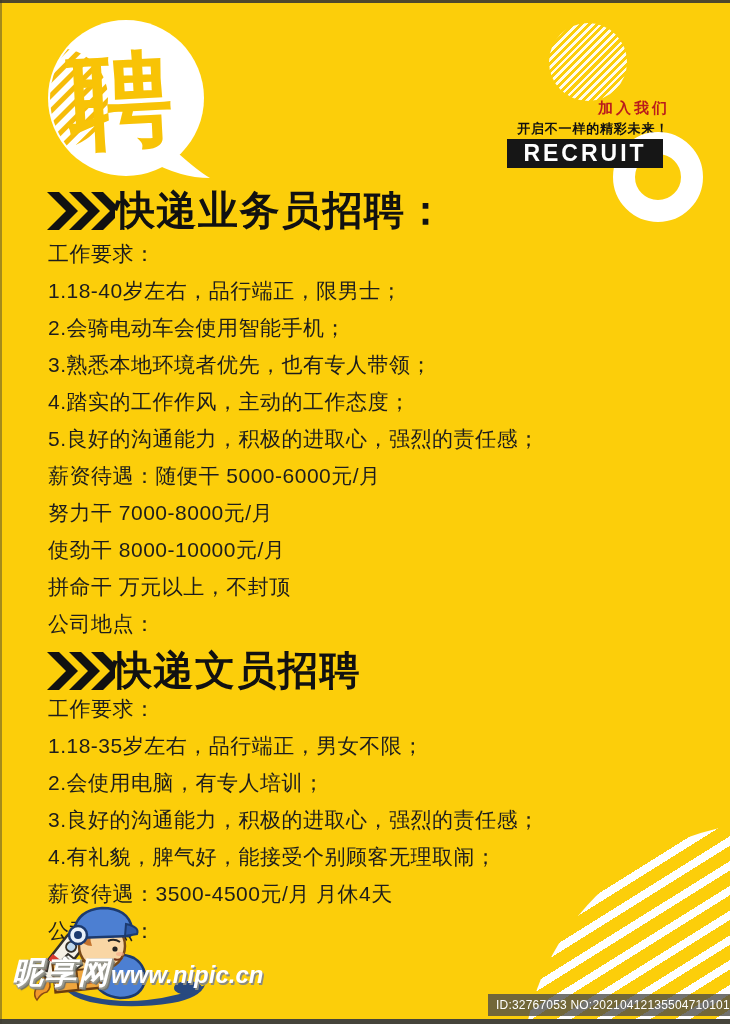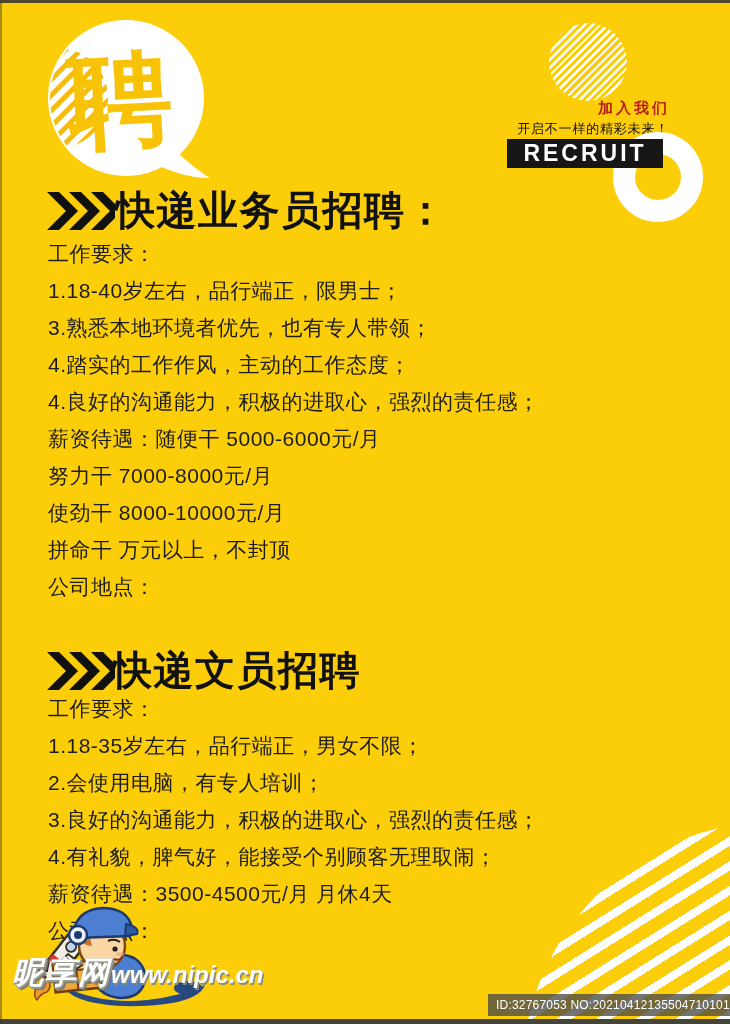--- a/index.html
+++ b/index.html
@@ -20,21 +20,21 @@
   
   .dot-circle{
     position:absolute;left:549px;top:23px;width:78px;height:78px;border-radius:50%;
     background:repeating-linear-gradient(-45deg,rgba(255,255,255,.92) 0 2.6px,rgba(255,255,255,0) 2.6px 5.5px);
   }
   .join-us{
     position:absolute;right:60px;top:99px;color:#b91c1c;font-weight:bold;
     font-size:15px;letter-spacing:3px;white-space:nowrap;
   }
   .slogan{
-    position:absolute;right:61px;top:120px;color:#111;font-weight:normal;
+    position:absolute;right:61px;top:120px;color:#111;font-weight:bold;
     font-size:13px;letter-spacing:.8px;white-space:nowrap;
   }
   .ring{
     position:absolute;left:613px;top:132px;width:90px;height:90px;border-radius:50%;
     border:22px solid #fff;box-sizing:border-box;z-index:1;
   }
   .recruit-bar{
     position:absolute;left:507px;top:139px;width:156px;height:29px;background:#161616;
     color:#fff;font-weight:bold;font-size:23px;letter-spacing:3px;
     display:flex;align-items:center;justify-content:center;z-index:2;
@@ -122,23 +122,24 @@
   <svg class="chevrons chevrons-1" viewBox="0 0 68 38">
     <path d="M0,0 L12,0 L31,19 L12,38 L0,38 L19,19 Z" fill="#111"></path>
     <path d="M22,0 L34,0 L53,19 L34,38 L22,38 L41,19 Z" fill="#111"></path>
     <path d="M44,0 L56,0 L75,19 L56,38 L44,38 L63,19 Z" fill="#111"></path>
   </svg>
   <div class="h1 h1-courier">快递业务员招聘：</div>
 
   <div class="textblock tb-1">
     <p class="line">工作要求：</p>
     <p class="line">1.18-40岁左右，品行端正，限男士；</p>
+    <p class="line">2.会骑电动车会使用智能手机；</p>
     <p class="line">3.熟悉本地环境者优先，也有专人带领；</p>
     <p class="line">4.踏实的工作作风，主动的工作态度；</p>
-    <p class="line">4.良好的沟通能力，积极的进取心，强烈的责任感；</p>
+    <p class="line">5.良好的沟通能力，积极的进取心，强烈的责任感；</p>
     <p class="line">薪资待遇：随便干 5000-6000元/月</p>
     <p class="line">努力干 7000-8000元/月</p>
     <p class="line">使劲干 8000-10000元/月</p>
     <p class="line">拼命干 万元以上，不封顶</p>
     <p class="line">公司地点：</p>
   </div>
 
   <svg class="chevrons chevrons-2" viewBox="0 0 68 38">
     <path d="M0,0 L12,0 L31,19 L12,38 L0,38 L19,19 Z" fill="#111"></path>
     <path d="M22,0 L34,0 L53,19 L34,38 L22,38 L41,19 Z" fill="#111"></path>

